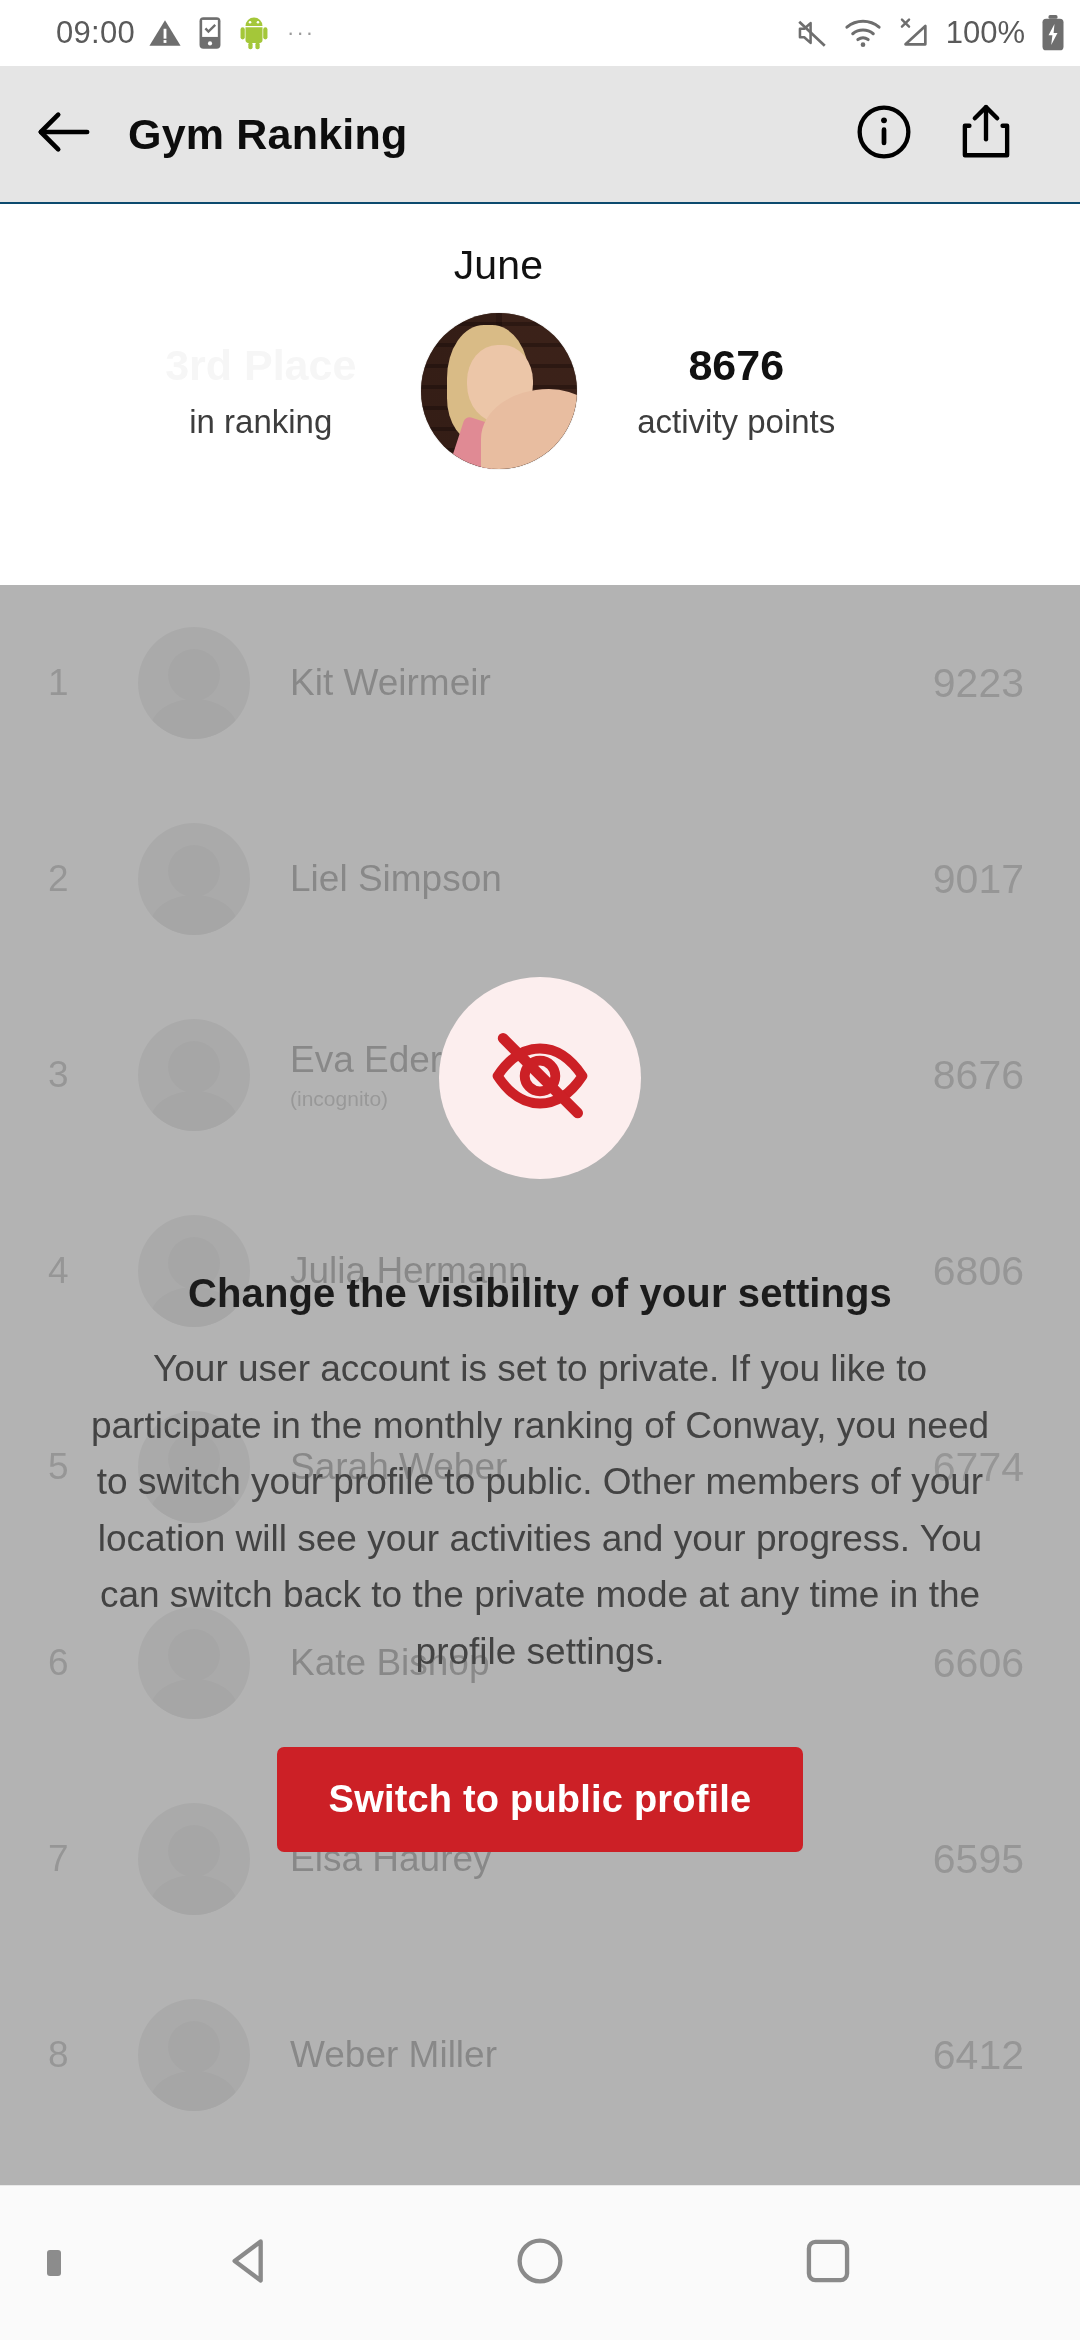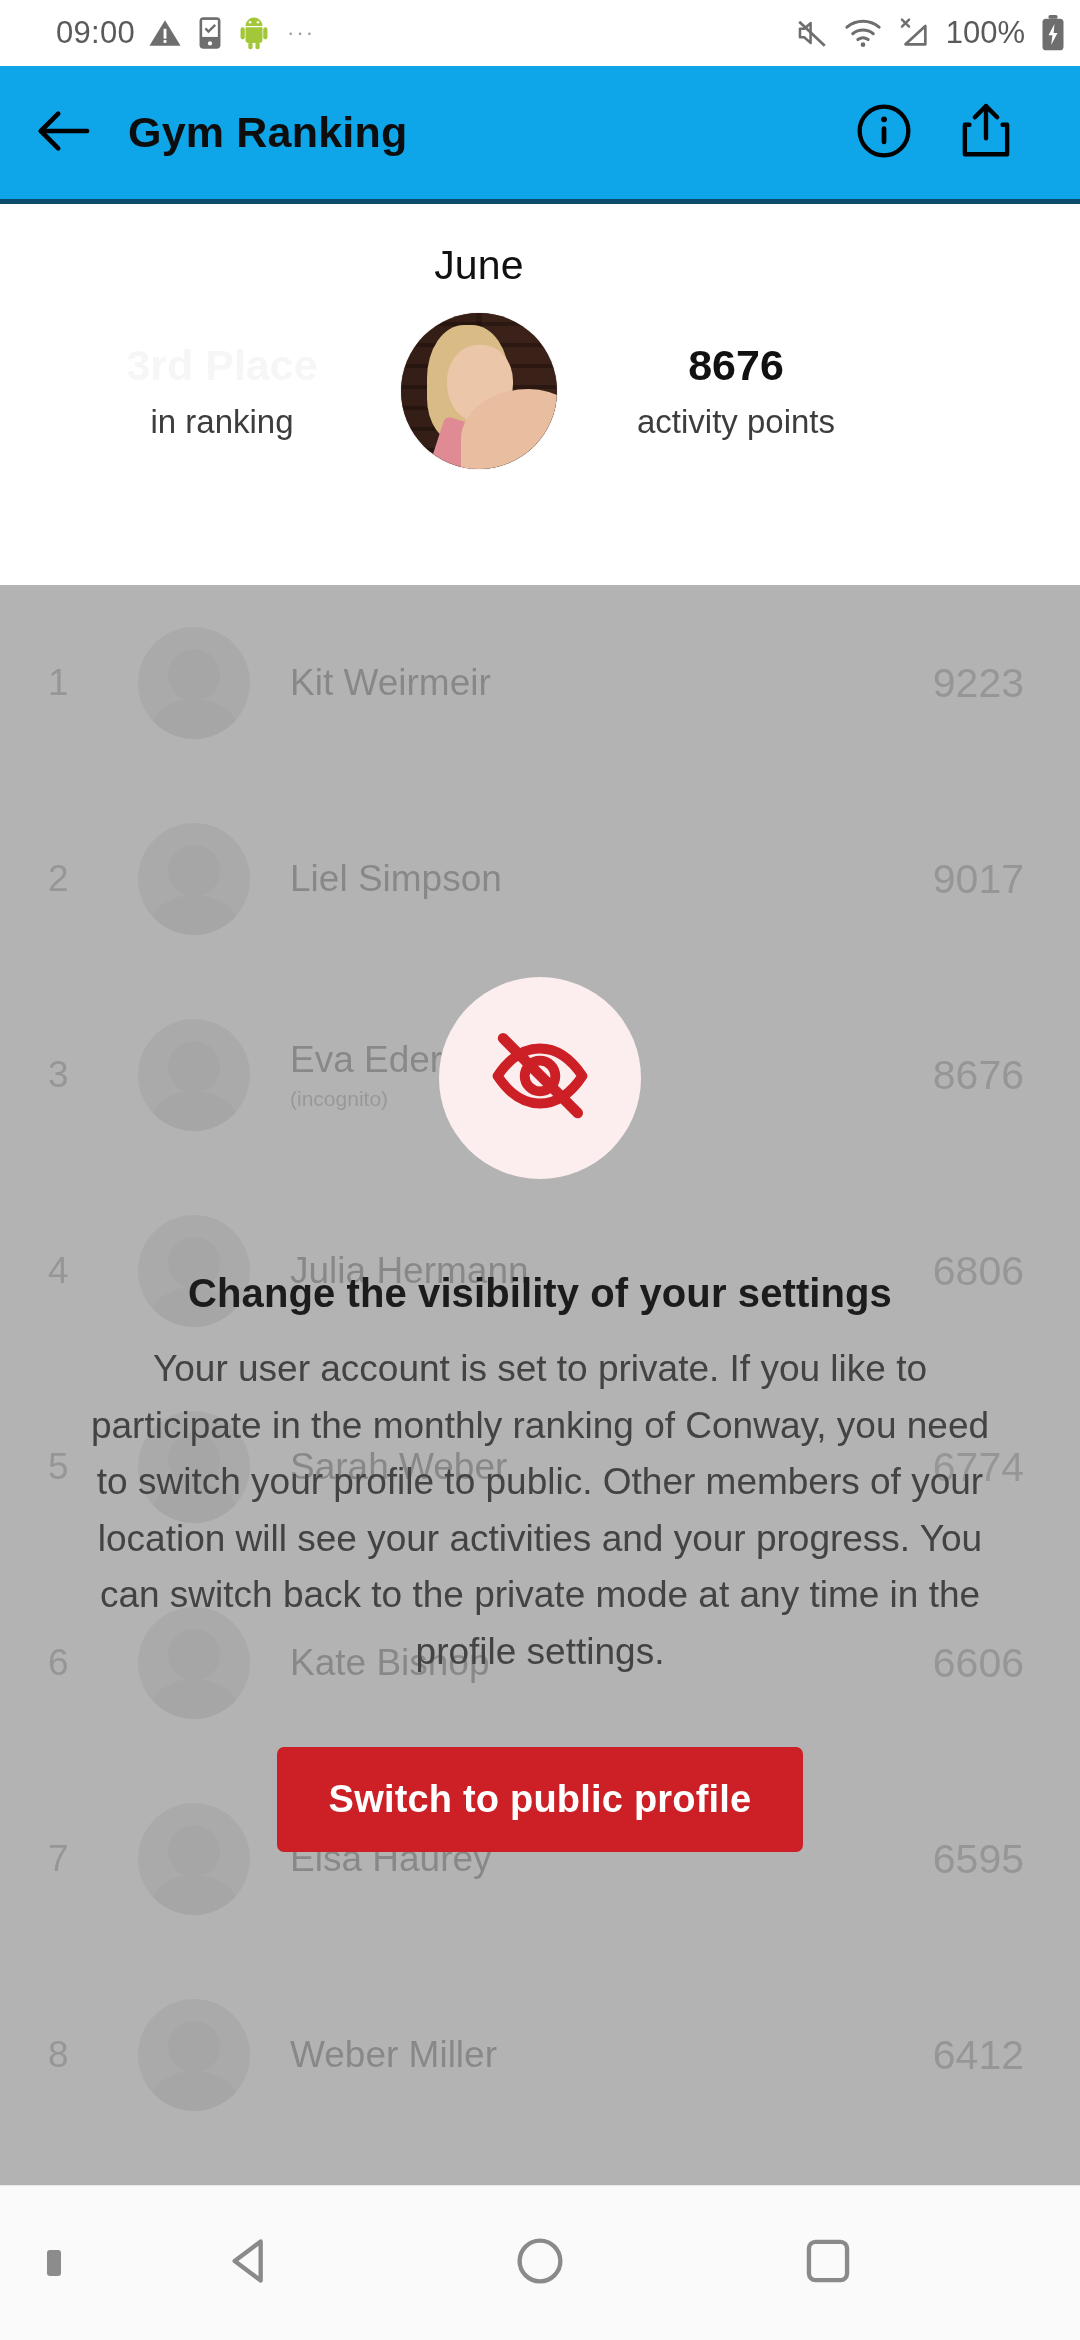--- a/index.html
+++ b/index.html
@@ -20,33 +20,33 @@
   .sb-left{ display:flex; align-items:center; gap:13px; flex:1; }
   .sb-right{ display:flex; align-items:center; gap:15px; }
   .sb-time{ font-size:31px; color:#5a5a5a; letter-spacing:.3px; }
   .sb-dots{ font-size:22px; color:#9a9a9a; letter-spacing:2px; line-height:1; padding-left:4px; }
   .sb-pct{ font-size:31px; color:#5a5a5a; }
   .ic{ display:inline-block; line-height:0; }
 
   
   .appbar{
     position:absolute; left:0; top:66px; width:1080px; height:138px;
-    display:flex; align-items:center; background:#0ea5e9;
-    border-bottom:5px solid #0c4a6e; z-index:30;
+    display:flex; align-items:center; background:#e5e5e5;
+    border-bottom:2px solid #0c4a6e; z-index:30;
   }
   .appbar .back{ width:128px; display:flex; justify-content:center; align-items:center; cursor:pointer; }
   .appbar .title{
     flex:1; font-size:43px; font-weight:bold; color:#0d0d0d; letter-spacing:.2px;
   }
   .appbar .acts{ display:flex; align-items:center; gap:46px; padding-right:66px; }
 
   
   .summary{
     position:absolute; left:0; top:205px; width:958px; height:380px;
-    background:#fff; z-index:20;
+    background:#fff; z-index:20;padding-left:39px;
   }
   .month{
     text-align:center; font-size:41px; color:#111; font-weight:500;
     padding-top:37px; letter-spacing:.2px;
   }
   .sumrow{
     display:flex; align-items:center; justify-content:space-between;
     padding:24px 62px 0 62px;
   }
   .sumcol{ width:320px; text-align:center; }

